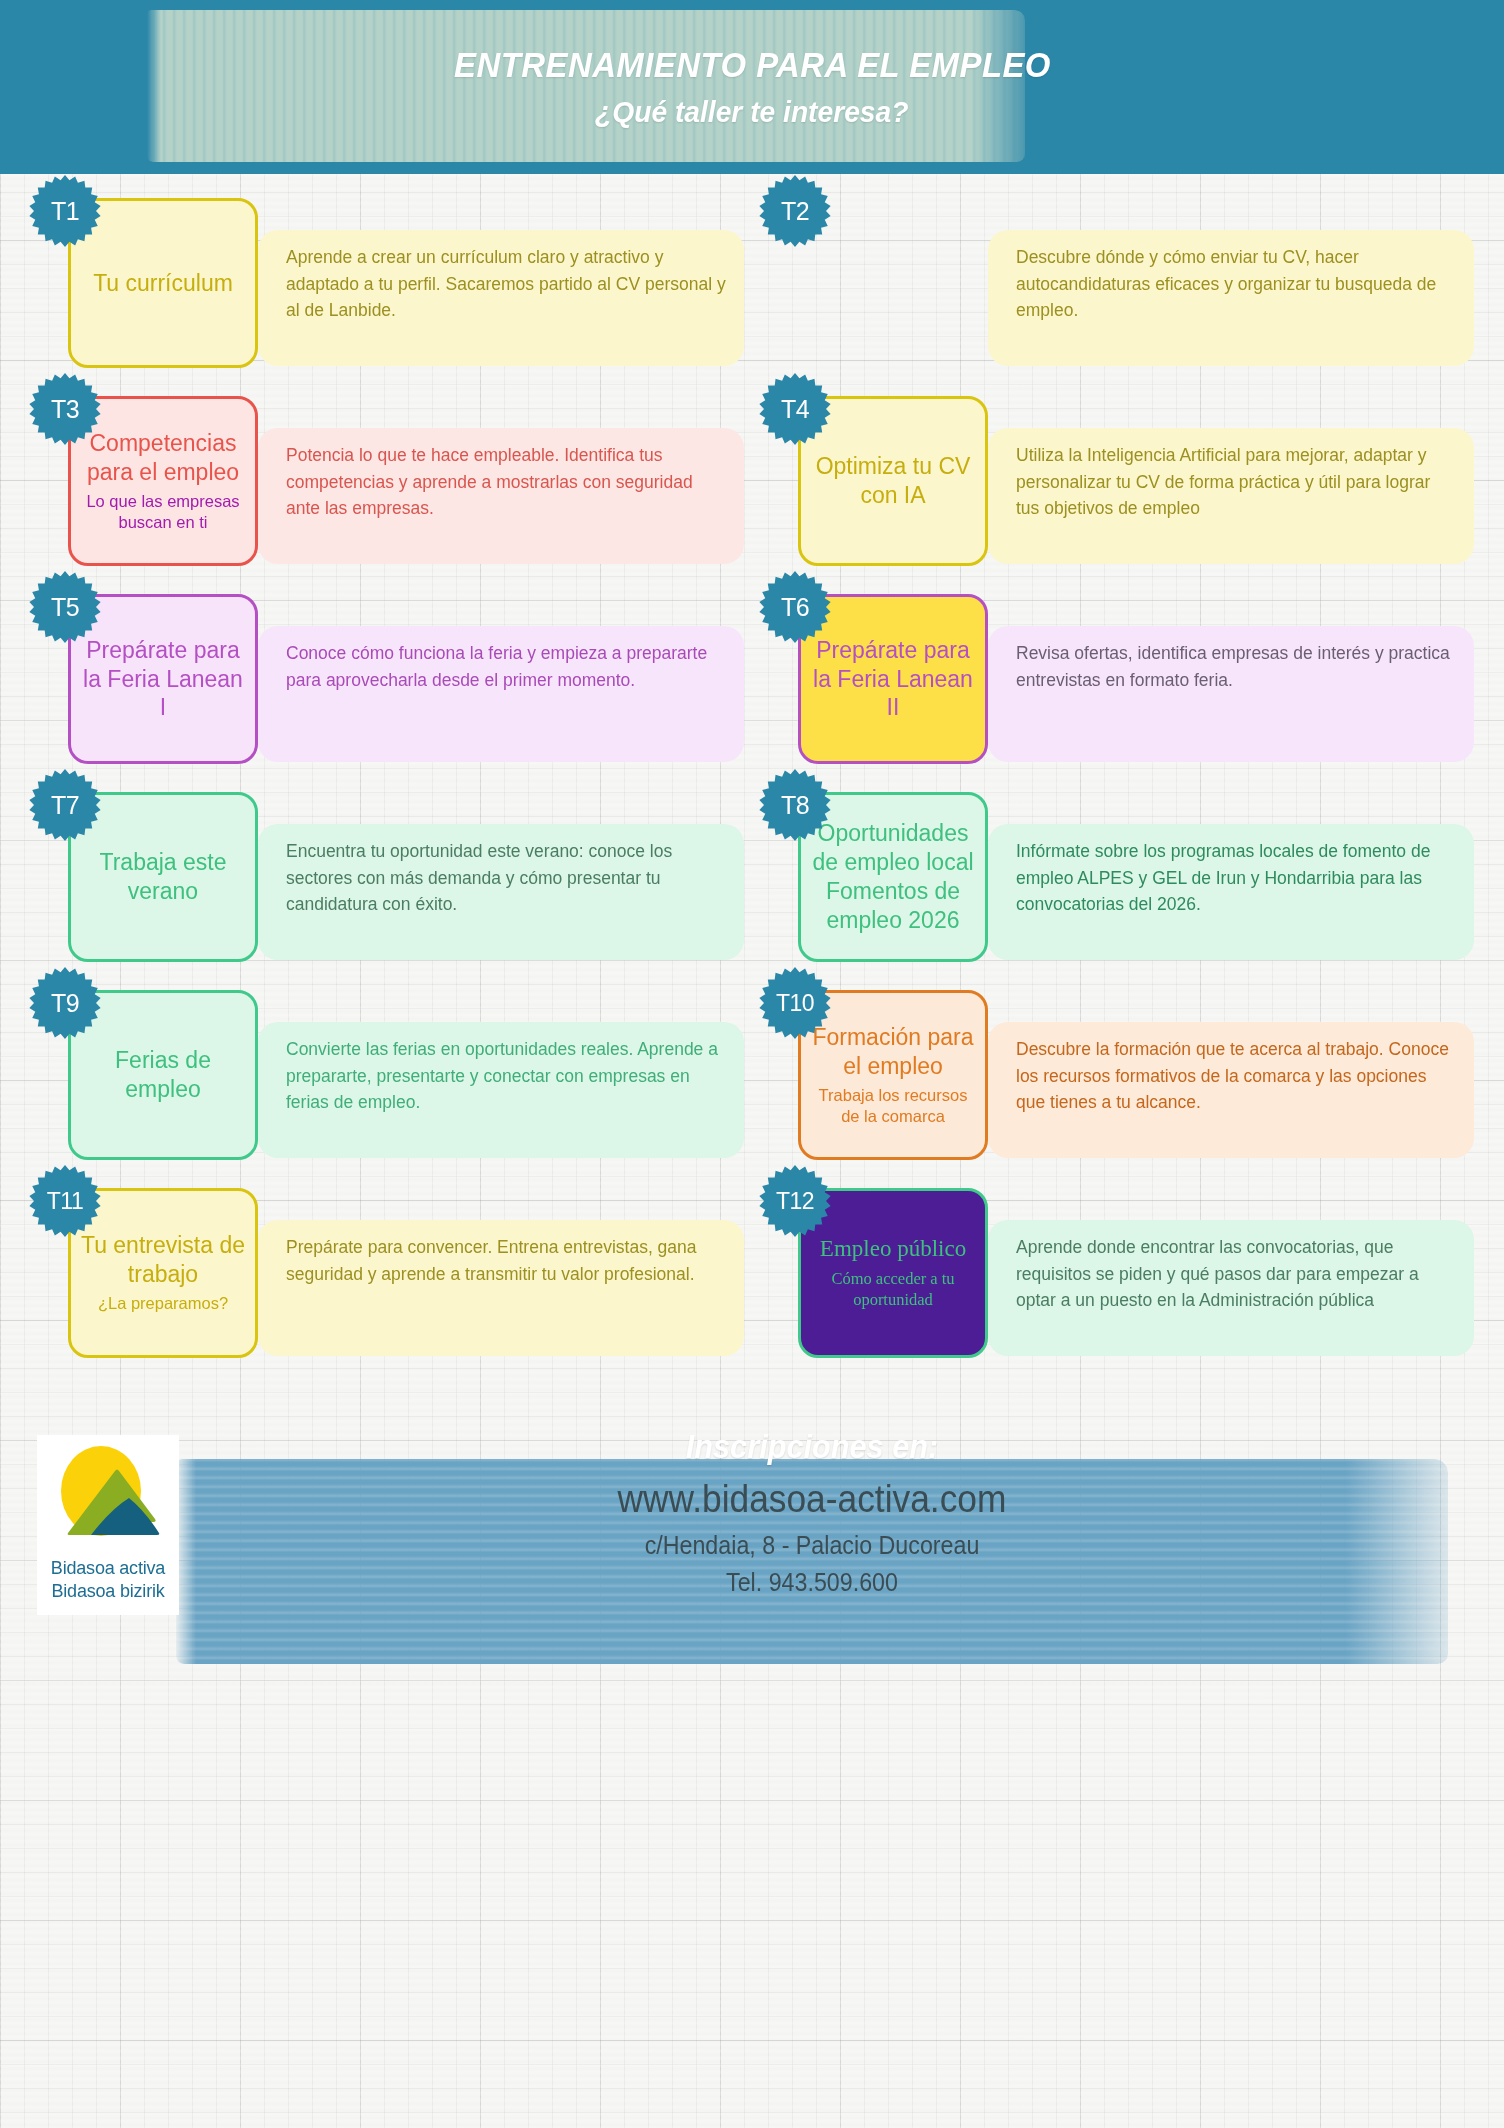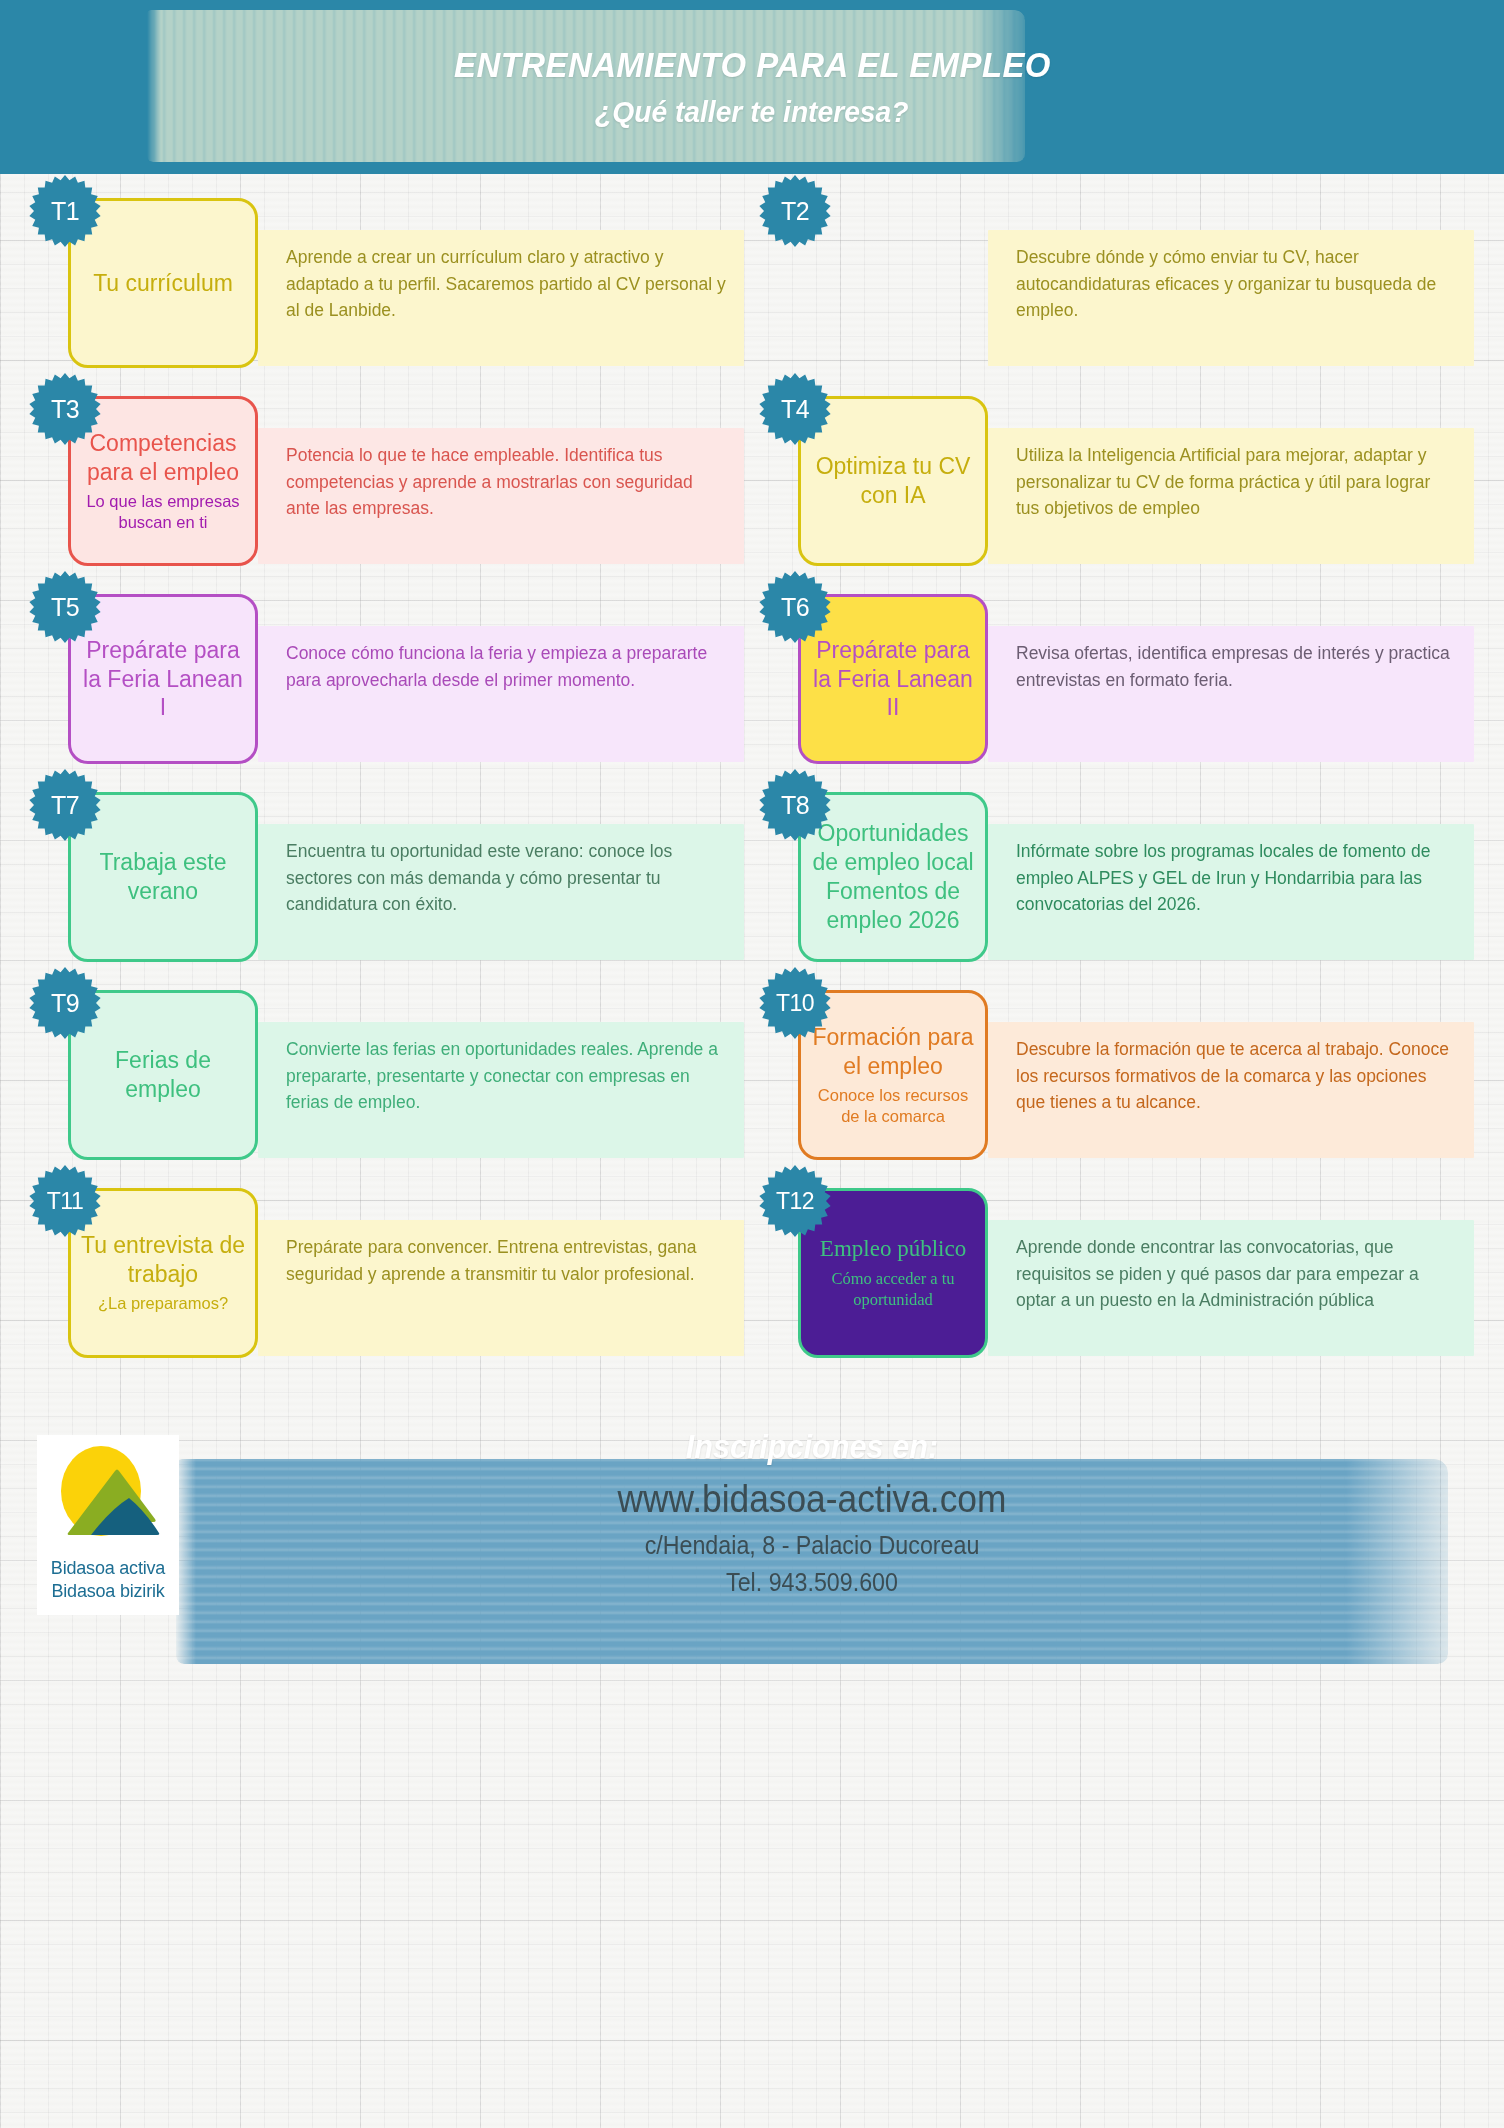--- a/index.html
+++ b/index.html
@@ -119,21 +119,21 @@
   .row-4 { top: 816px; }
   .row-5 { top: 1014px; }
 
   
   .desc {
     position: absolute;
     left: 230px;
     top: 32px;
     width: 486px;
     min-height: 136px;
-    border-radius: 1px;
+    border-radius: 20px;
     padding: 14px 18px 14px 28px;
     font-size: 17.5px;
     line-height: 1.52;
     z-index: 1;
   }
 
   
   .tbox {
     position: absolute;
     left: 40px;
@@ -381,21 +381,21 @@
         <svg viewBox="0 0 74 74">
           <path d="M37.00 1.00 L41.41 6.32 L47.14 2.46 L49.88 8.80 L56.46 6.71 L57.30 13.57 L64.21 13.43 L63.08 20.24 L69.75 22.05 L66.74 28.27 L72.63 31.88 L68.00 37.00 L72.63 42.12 L66.74 45.73 L69.75 51.95 L63.08 53.76 L64.21 60.57 L57.30 60.43 L56.46 67.29 L49.88 65.20 L47.14 71.54 L41.41 67.68 L37.00 73.00 L32.59 67.68 L26.86 71.54 L24.12 65.20 L17.54 67.29 L16.70 60.43 L9.79 60.57 L10.92 53.76 L4.25 51.95 L7.26 45.73 L1.37 42.12 L6.00 37.00 L1.37 31.88 L7.26 28.27 L4.25 22.05 L10.92 20.24 L9.79 13.43 L16.70 13.57 L17.54 6.71 L24.12 8.80 L26.86 2.46 L32.59 6.32 Z" fill="#2b87a8"></path>
         </svg>
         <span>T9</span>
       </div>
     </div>
     <div class="card-wrap col-r row-4">
       <div class="desc" style="background: rgb(253, 234, 217); color: rgb(196, 103, 28);">Descubre la formación que te acerca al trabajo. Conoce los recursos formativos de la comarca y las opciones que tienes a tu alcance.</div>
       <div class="tbox" style="border-color: rgb(224, 123, 34); background: rgb(253, 233, 215);">
         <div class="t-title" style="color: rgb(224, 123, 34);">Formación para el empleo</div>
-        <div class="t-sub" style="color: rgb(224, 123, 34);">Conoce los recursos de la comarca</div>
+        <div class="t-sub" style="color: rgb(224, 123, 34);">Trabaja los recursos de la comarca</div>
       </div>
       <div class="badge wide">
         <svg viewBox="0 0 74 74">
           <path d="M37.00 1.00 L41.41 6.32 L47.14 2.46 L49.88 8.80 L56.46 6.71 L57.30 13.57 L64.21 13.43 L63.08 20.24 L69.75 22.05 L66.74 28.27 L72.63 31.88 L68.00 37.00 L72.63 42.12 L66.74 45.73 L69.75 51.95 L63.08 53.76 L64.21 60.57 L57.30 60.43 L56.46 67.29 L49.88 65.20 L47.14 71.54 L41.41 67.68 L37.00 73.00 L32.59 67.68 L26.86 71.54 L24.12 65.20 L17.54 67.29 L16.70 60.43 L9.79 60.57 L10.92 53.76 L4.25 51.95 L7.26 45.73 L1.37 42.12 L6.00 37.00 L1.37 31.88 L7.26 28.27 L4.25 22.05 L10.92 20.24 L9.79 13.43 L16.70 13.57 L17.54 6.71 L24.12 8.80 L26.86 2.46 L32.59 6.32 Z" fill="#2b87a8"></path>
         </svg>
         <span>T10</span>
       </div>
     </div>
     <div class="card-wrap col-l row-5">
       <div class="desc" style="background: rgb(252, 246, 205); color: rgb(155, 144, 32);">Prepárate para convencer. Entrena entrevistas, gana seguridad y aprende a transmitir tu valor profesional.</div>

